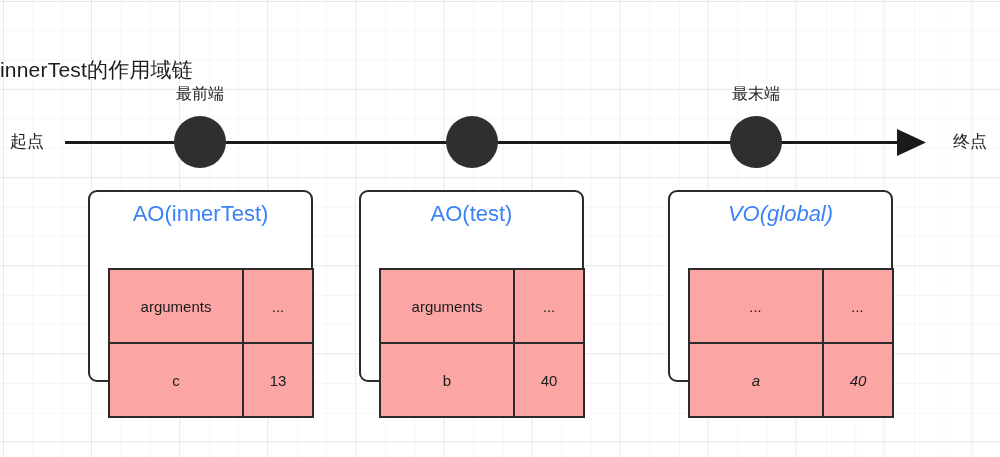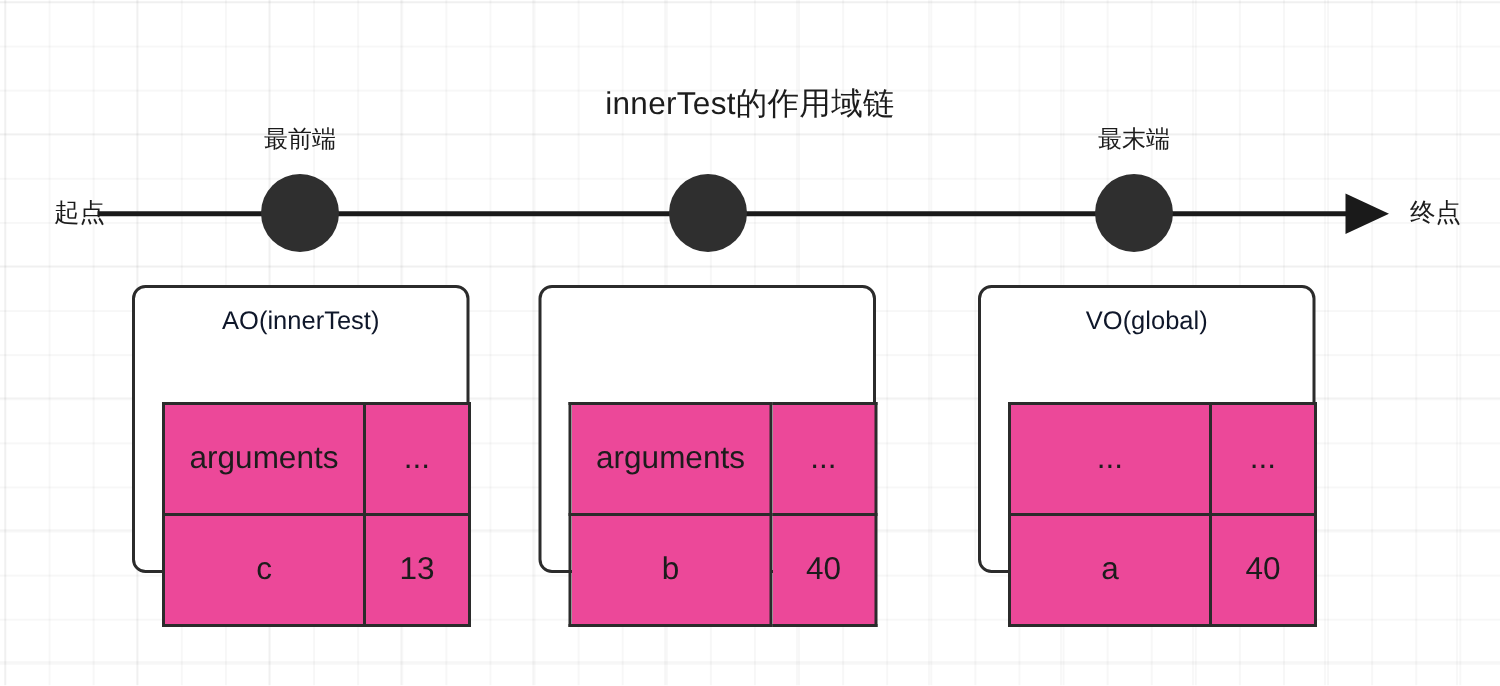--- a/index.html
+++ b/index.html
@@ -28,21 +28,21 @@
     color: #1a1a1a;
   }
 
   .abs { position: absolute; }
 
   
   #title {
     left: 0;
     top: 56px;
     width: 1000px;
-    text-align: center;
+    text-align: left;
     font-size: 21px;
     line-height: 28px;
     color: #1c1c1c;
     letter-spacing: 0.2px;
     white-space: nowrap;
   }
 
   
   #axis-svg {
     left: 0;
@@ -52,22 +52,22 @@
     pointer-events: none;
   }
 
   
   .endpoint-label {
     font-size: 17px;
     line-height: 22px;
     color: #1c1c1c;
     white-space: nowrap;
   }
-  #start-label { left: 10px; top: 131px; width: 60px; text-align: right; }
-  #end-label   { left: 940px; top: 131px; width: 60px; text-align: left; }
+  #start-label { left: 10px; top: 131px; width: 60px; text-align: left; }
+  #end-label   { left: 940px; top: 131px; width: 60px; text-align: center; }
 
   
   .node-label {
     font-size: 16px;
     line-height: 20px;
     color: #1c1c1c;
     text-align: center;
     white-space: nowrap;
   }
   #node-label-0 { left: 150px; top: 84px; width: 100px; }
@@ -89,51 +89,51 @@
     width: 225px;
     height: 192px;
     top: 190px;
     background: #ffffff;
     border: 2.5px solid #2b2b2b;
     border-radius: 9px;
     box-sizing: border-box;
   }
   #scope-box-0 { left: 88px; }
   #scope-box-1 { left: 359px; }
-  #scope-box-2 { left: 652px; }
+  #scope-box-2 { left: 668px; font-style: italic; }
 
   .scope-title {
     position: absolute;
     left: 0;
     top: 10px;
     width: 100%;
     text-align: center;
-    font-size: 17px;
+    font-size: 22px;
     line-height: 24px;
-    color: #0f172a;
+    color: #3b82f6;
     white-space: nowrap;
   }
 
   
   .scope-table {
     position: absolute;
     left: 18px;
     top: 76px;
     width: 184px;
     border-collapse: collapse;
     table-layout: fixed;
   }
   .scope-table td {
     border: 2px solid #2b2b2b;
     height: 38px;
-    font-size: 21px;
+    font-size: 15px;
     color: #1c1c1c;
     text-align: center;
     padding: 17px 4px;
-    background: #ec4899;
+    background: #fca5a5;
     overflow: hidden;
     white-space: nowrap;
   }
   .scope-table td.cell-key { width: 124px; }
   .scope-table td.cell-val { width: 60px; }
 </style>
 </head>
 <body>
 
 <div id="canvas">
@@ -165,20 +165,21 @@
         </tr>
         <tr>
           <td class="cell-key">c</td>
           <td class="cell-val">13</td>
         </tr>
       </tbody>
     </table>
   </div>
 
   <div class="abs scope-box" id="scope-box-1">
+    <div class="scope-title">AO(test)</div>
     <table class="scope-table">
       <tbody>
         <tr>
           <td class="cell-key">arguments</td>
           <td class="cell-val">...</td>
         </tr>
         <tr>
           <td class="cell-key">b</td>
           <td class="cell-val">40</td>
         </tr>

